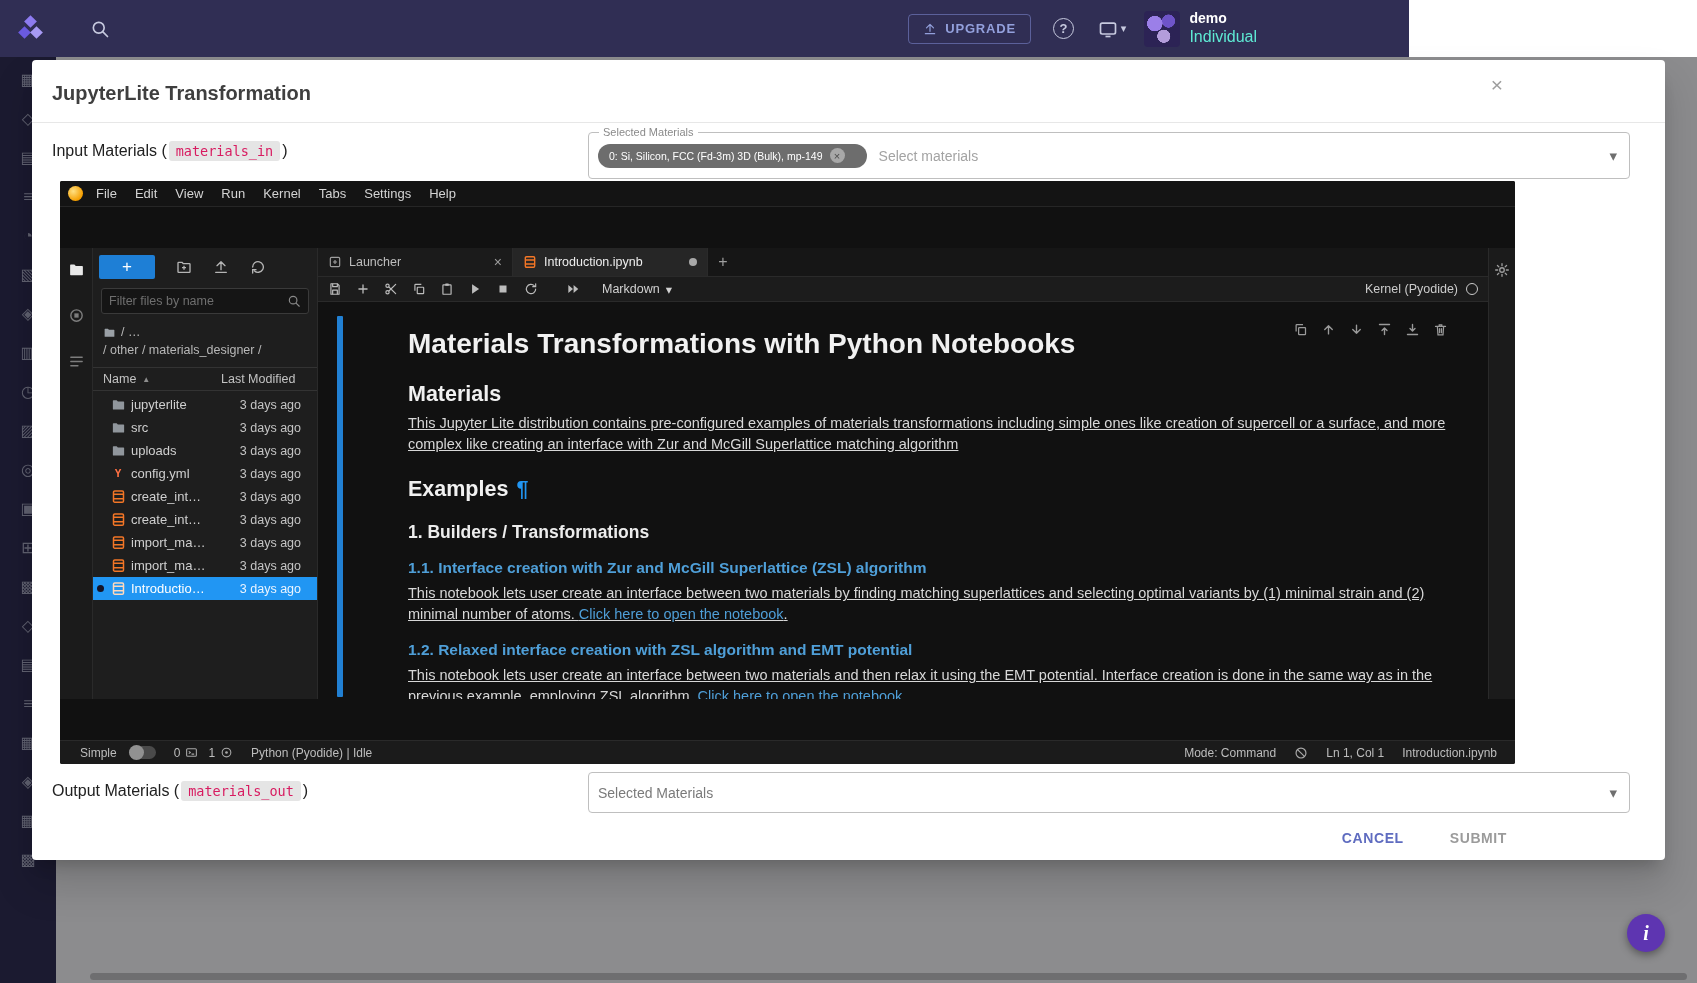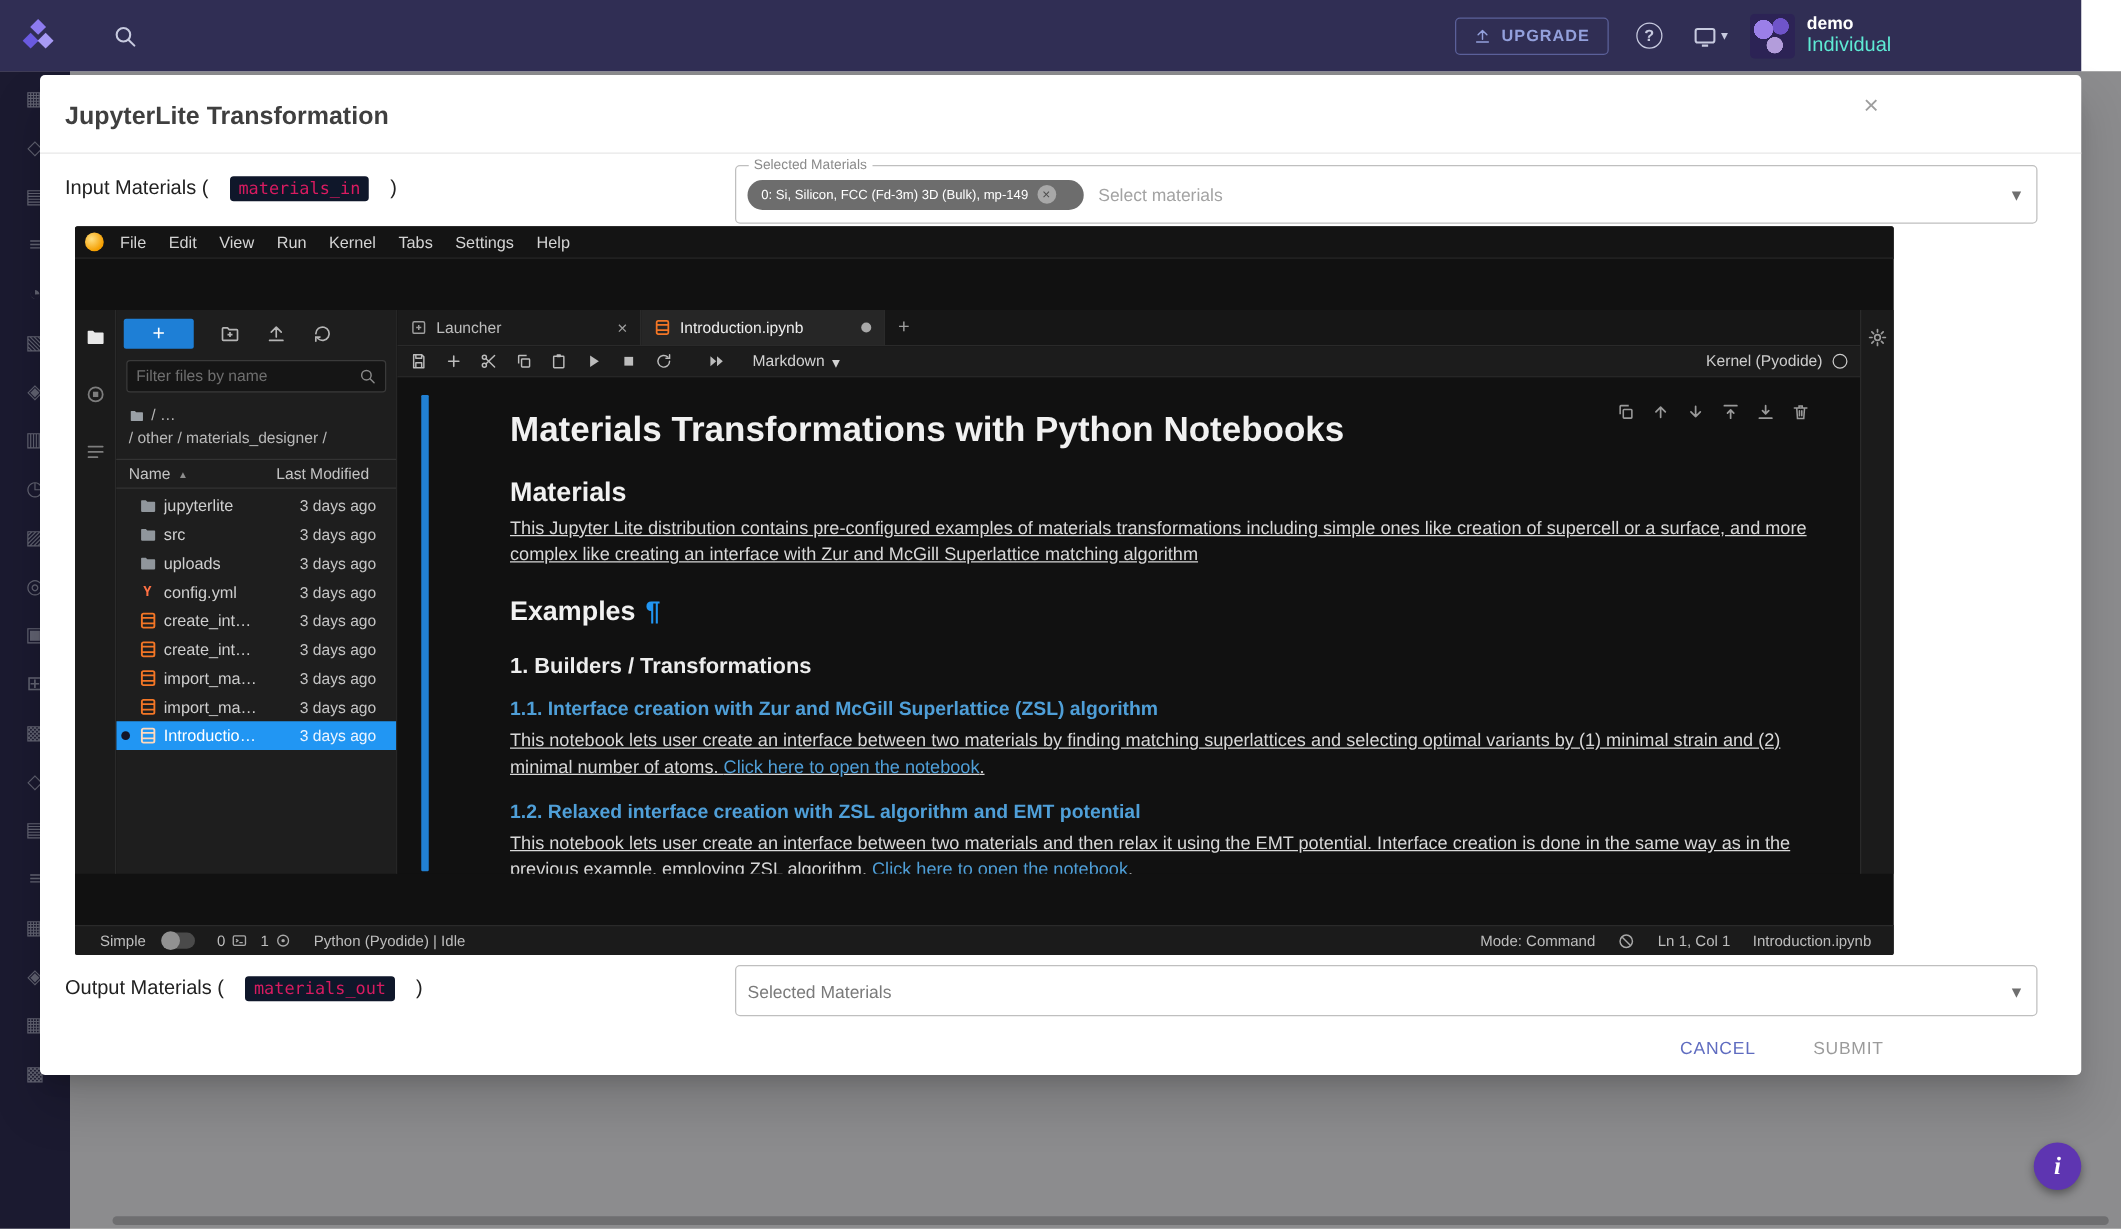--- a/index.html
+++ b/index.html
@@ -1,21 +1,21 @@
 <!DOCTYPE html>
 <html><head>
 <meta charset="utf-8">
 <style>
   * { box-sizing: border-box; margin: 0; padding: 0; }
   html,body { width:1697px; height:983px; overflow:hidden; }
   body { font-family:"Liberation Sans",sans-serif; background:#fff; position:relative; }
   svg.ic { display:block; }
 
   
-  .topbar { position:absolute; left:0; top:0; width:1665px; height:57px; background:#302e54; display:flex; align-items:center; z-index:30; }
+  .topbar { position:absolute; left:0; top:0; width:1409px; height:57px; background:#302e54; display:flex; align-items:center; z-index:30; }
   .logo { margin-left:16px; width:28px; height:28px; }
   .tb-search { margin-left:46px; color:#c7cadf; width:20px; height:20px; }
   .tb-spacer { flex:1; }
   .upgrade-btn { display:flex; align-items:center; gap:8px; height:30px; padding:0 14px; border:1px solid rgba(128,139,211,.55); border-radius:4px; color:#93a0dc; font-size:13px; letter-spacing:.8px; font-weight:600; background:transparent; cursor:pointer; }
   .upgrade-btn svg { width:14px; height:14px; }
   .help-ic { margin-left:22px; width:21px; height:21px; border:1.6px solid #c7cadf; border-radius:50%; color:#c7cadf; font-size:13px; font-weight:700; display:flex; align-items:center; justify-content:center; }
   .console-wrap { margin-left:24px; display:flex; align-items:center; gap:3px; color:#c7cadf; }
   .console-wrap svg { width:20px; height:20px; }
   .tb-caret { font-size:11px; color:#c7cadf; }
   .avatar { margin-left:18px; width:36px; height:36px; border-radius:4px; background:
@@ -37,34 +37,34 @@
 
   
   .modal { position:absolute; left:32px; top:60px; width:1633px; height:800px; background:#fff; border-radius:4px; z-index:20;
            box-shadow:0 11px 15px -7px rgba(0,0,0,.2), 0 24px 38px 3px rgba(0,0,0,.14); }
   .modal-title { position:absolute; left:20px; top:22px; font-size:20px; font-weight:700; color:#3f3f3f; }
   .modal-close { position:absolute; left:1452px; top:12px; width:26px; height:26px; color:#9e9e9e; font-size:21px; display:flex; align-items:center; justify-content:center; cursor:pointer; }
   .modal-divider { position:absolute; left:0; top:62px; width:100%; height:1px; background:#e7e7e7; }
 
   .io-label { position:absolute; left:20px; display:flex; align-items:center; gap:2px; font-size:16px; color:#212121; }
   .io-label.in { top:81px; } .io-label.out { top:721px; }
-  .code-chip { font-family:"DejaVu Sans Mono",monospace; font-size:13.5px; color:#d81b60; background:#0f172a; border-radius:3px; padding:2px 7px; margin:0 15px; }
+  .code-chip { font-family:"DejaVu Sans Mono",monospace; font-size:13.5px; color:#d81b60; background:#e5e5e5; border-radius:3px; padding:2px 7px; margin:0 0; }
 
   .mselect { position:absolute; left:556px; border:1px solid #bfbfbf; border-radius:4px; background:#fff; display:flex; align-items:center; padding:0 36px 0 9px; cursor:pointer; }
   .mselect.in { top:72px; width:1042px; height:47px; }
   .mselect.out { top:712px; width:1042px; height:41px; }
   .float-label { position:absolute; left:10px; top:-7px; background:#fff; padding:0 4px; font-size:11px; color:#8a8a8a; }
   .mat-chip { display:flex; align-items:center; gap:7px; height:24px; border-radius:12px; background:#6d6d6d; color:#fff; font-size:10.5px; padding:0 22px 0 11px; white-space:nowrap; }
   .chip-x { width:15px; height:15px; border-radius:50%; background:#a8a8a8; color:#4c4c4c; font-size:11px; display:flex; align-items:center; justify-content:center; cursor:pointer; }
   .sel-placeholder { margin-left:12px; color:#a3a3a3; font-size:14px; }
   .inline-label { color:#7a7a7a; font-size:14px; }
   .sel-caret { position:absolute; right:12px; top:50%; transform:translateY(-50%); color:#6f6f6f; font-size:15px; }
 
   .actions { position:absolute; top:760px; right:150px; display:flex; gap:30px; align-items:center; height:36px; }
-  .btn-text { background:none; border:none; font-family:inherit; font-size:14px; font-weight:400; letter-spacing:.6px; cursor:pointer; padding:6px 8px; }
+  .btn-text { background:none; border:none; font-family:inherit; font-size:14px; font-weight:700; letter-spacing:.6px; cursor:pointer; padding:6px 8px; }
   .btn-cancel { color:#5f6cc0; }
   .btn-submit { color:#9b9b9b; }
 
   
   .jl { position:absolute; left:28px; top:121px; width:1455px; height:583px; background:#111; display:flex; flex-direction:column; font-size:13px; color:#d0d0d0; border-radius:2px; overflow:hidden;gap:41px; }
   .jl-menubar { height:26px; background:#141414; border-bottom:1px solid #262626; display:flex; align-items:center; padding-left:8px; flex:none; }
   .jlite-ic { width:15px; height:15px; border-radius:50%; background:radial-gradient(circle at 35% 35%, #ffe082, #f59f00 70%); margin-right:4px; }
   .menu-item { padding:0 9px; color:#d4d4d4; font-size:13px; cursor:pointer; line-height:26px; }
 
   .jl-body { flex:1; display:flex; min-height:0; }

